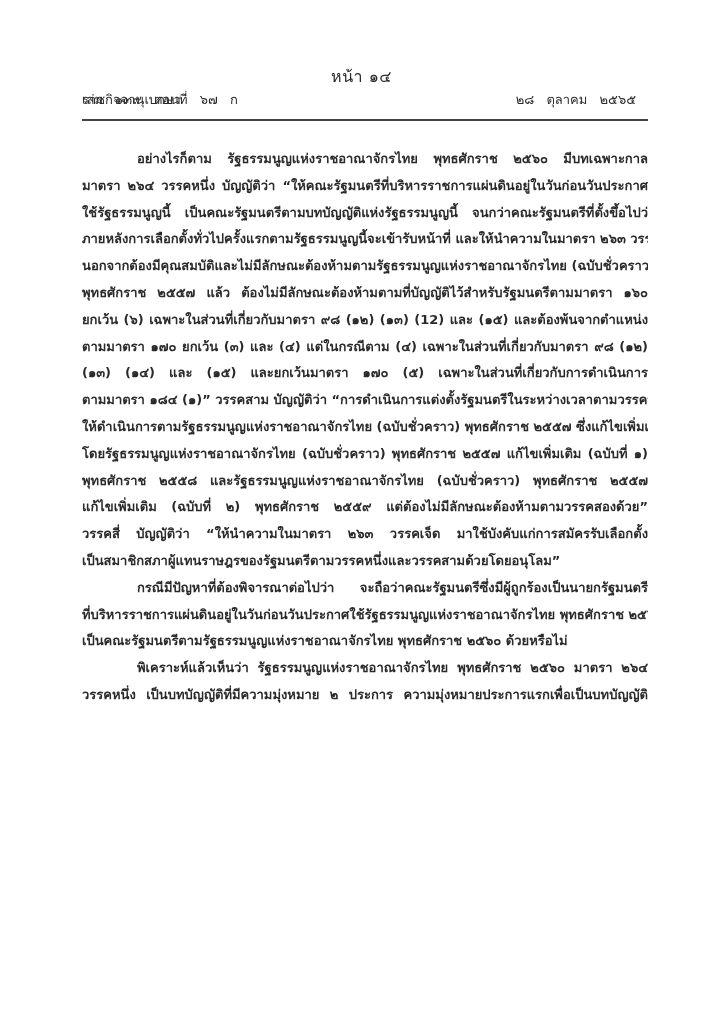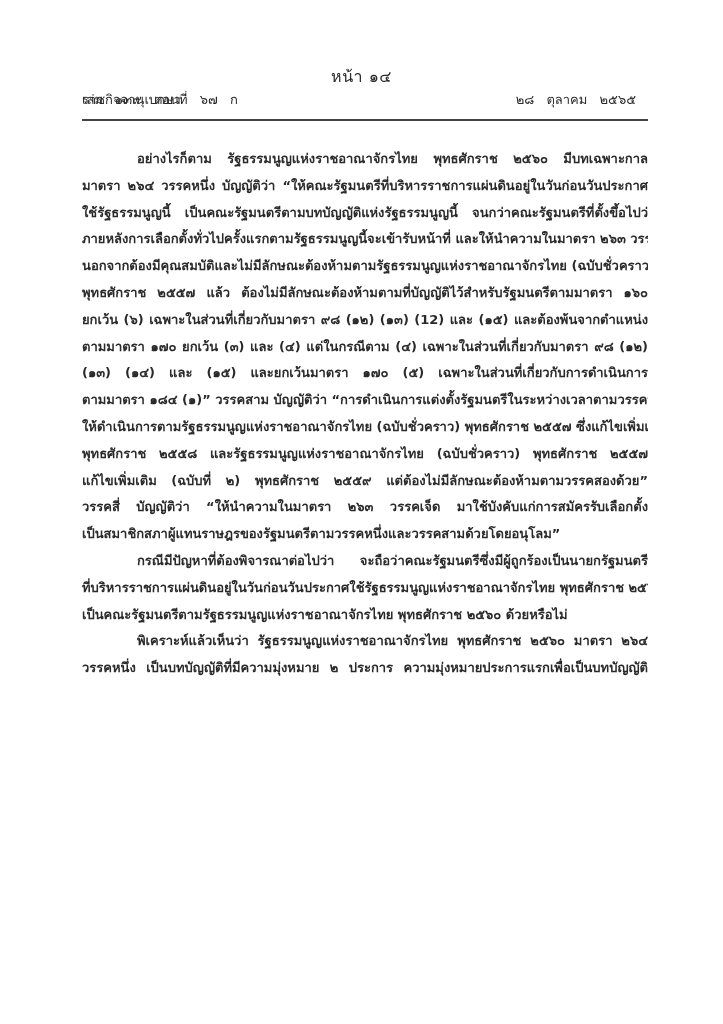--- a/index.html
+++ b/index.html
@@ -50,20 +50,21 @@
     <span class="line">มาตรา ๒๖๔ วรรคหนึ่ง บัญญัติว่า “ให้คณะรัฐมนตรีที่บริหารราชการแผ่นดินอยู่ในวันก่อนวันประกาศ</span>
     <span class="line">ใช้รัฐธรรมนูญนี้ เป็นคณะรัฐมนตรีตามบทบัญญัติแห่งรัฐธรรมนูญนี้ จนกว่าคณะรัฐมนตรีที่ตั้งขึ้อไปว่</span>
     <span class="line">ภายหลังการเลือกตั้งทั่วไปครั้งแรกตามรัฐธรรมนูญนี้จะเข้ารับหน้าที่ และให้นำความในมาตรา ๒๖๓ วรรคสาม</span>
     <span class="line">นอกจากต้องมีคุณสมบัติและไม่มีลักษณะต้องห้ามตามรัฐธรรมนูญแห่งราชอาณาจักรไทย (ฉบับชั่วคราว)</span>
     <span class="line">พุทธศักราช ๒๕๕๗ แล้ว ต้องไม่มีลักษณะต้องห้ามตามที่บัญญัติไว้สำหรับรัฐมนตรีตามมาตรา ๑๖๐</span>
     <span class="line">ยกเว้น (๖) เฉพาะในส่วนที่เกี่ยวกับมาตรา ๙๘ (๑๒) (๑๓) (12) และ (๑๕) และต้องพ้นจากตำแหน่ง</span>
     <span class="line">ตามมาตรา ๑๗๐ ยกเว้น (๓) และ (๔) แต่ในกรณีตาม (๔) เฉพาะในส่วนที่เกี่ยวกับมาตรา ๙๘ (๑๒)</span>
     <span class="line">(๑๓) (๑๔) และ (๑๕) และยกเว้นมาตรา ๑๗๐ (๕) เฉพาะในส่วนที่เกี่ยวกับการดำเนินการ</span>
     <span class="line">ตามมาตรา ๑๘๔ (๑)” วรรคสาม บัญญัติว่า “การดำเนินการแต่งตั้งรัฐมนตรีในระหว่างเวลาตามวรรคหนึ่ง</span>
     <span class="line">ให้ดำเนินการตามรัฐธรรมนูญแห่งราชอาณาจักรไทย (ฉบับชั่วคราว) พุทธศักราช ๒๕๕๗ ซึ่งแก้ไขเพิ่มเติม</span>
+    <span class="line">โดยรัฐธรรมนูญแห่งราชอาณาจักรไทย (ฉบับชั่วคราว) พุทธศักราช ๒๕๕๗ แก้ไขเพิ่มเติม (ฉบับที่ ๑)</span>
     <span class="line">พุทธศักราช ๒๕๕๘ และรัฐธรรมนูญแห่งราชอาณาจักรไทย (ฉบับชั่วคราว) พุทธศักราช ๒๕๕๗</span>
     <span class="line">แก้ไขเพิ่มเติม (ฉบับที่ ๒) พุทธศักราช ๒๕๕๙ แต่ต้องไม่มีลักษณะต้องห้ามตามวรรคสองด้วย”</span>
     <span class="line">วรรคสี่ บัญญัติว่า “ให้นำความในมาตรา ๒๖๓ วรรคเจ็ด มาใช้บังคับแก่การสมัครรับเลือกตั้ง</span>
     <span class="line last">เป็นสมาชิกสภาผู้แทนราษฎรของรัฐมนตรีตามวรรคหนึ่งและวรรคสามด้วยโดยอนุโลม”</span>
   </div>
   <div class="para">
     <span class="line indent">กรณีมีปัญหาที่ต้องพิจารณาต่อไปว่า จะถือว่าคณะรัฐมนตรีซึ่งมีผู้ถูกร้องเป็นนายกรัฐมนตรี</span>
     <span class="line">ที่บริหารราชการแผ่นดินอยู่ในวันก่อนวันประกาศใช้รัฐธรรมนูญแห่งราชอาณาจักรไทย พุทธศักราช ๒๕๖๐ นั้น</span>
     <span class="line last">เป็นคณะรัฐมนตรีตามรัฐธรรมนูญแห่งราชอาณาจักรไทย พุทธศักราช ๒๕๖๐ ด้วยหรือไม่</span>
   </div>

